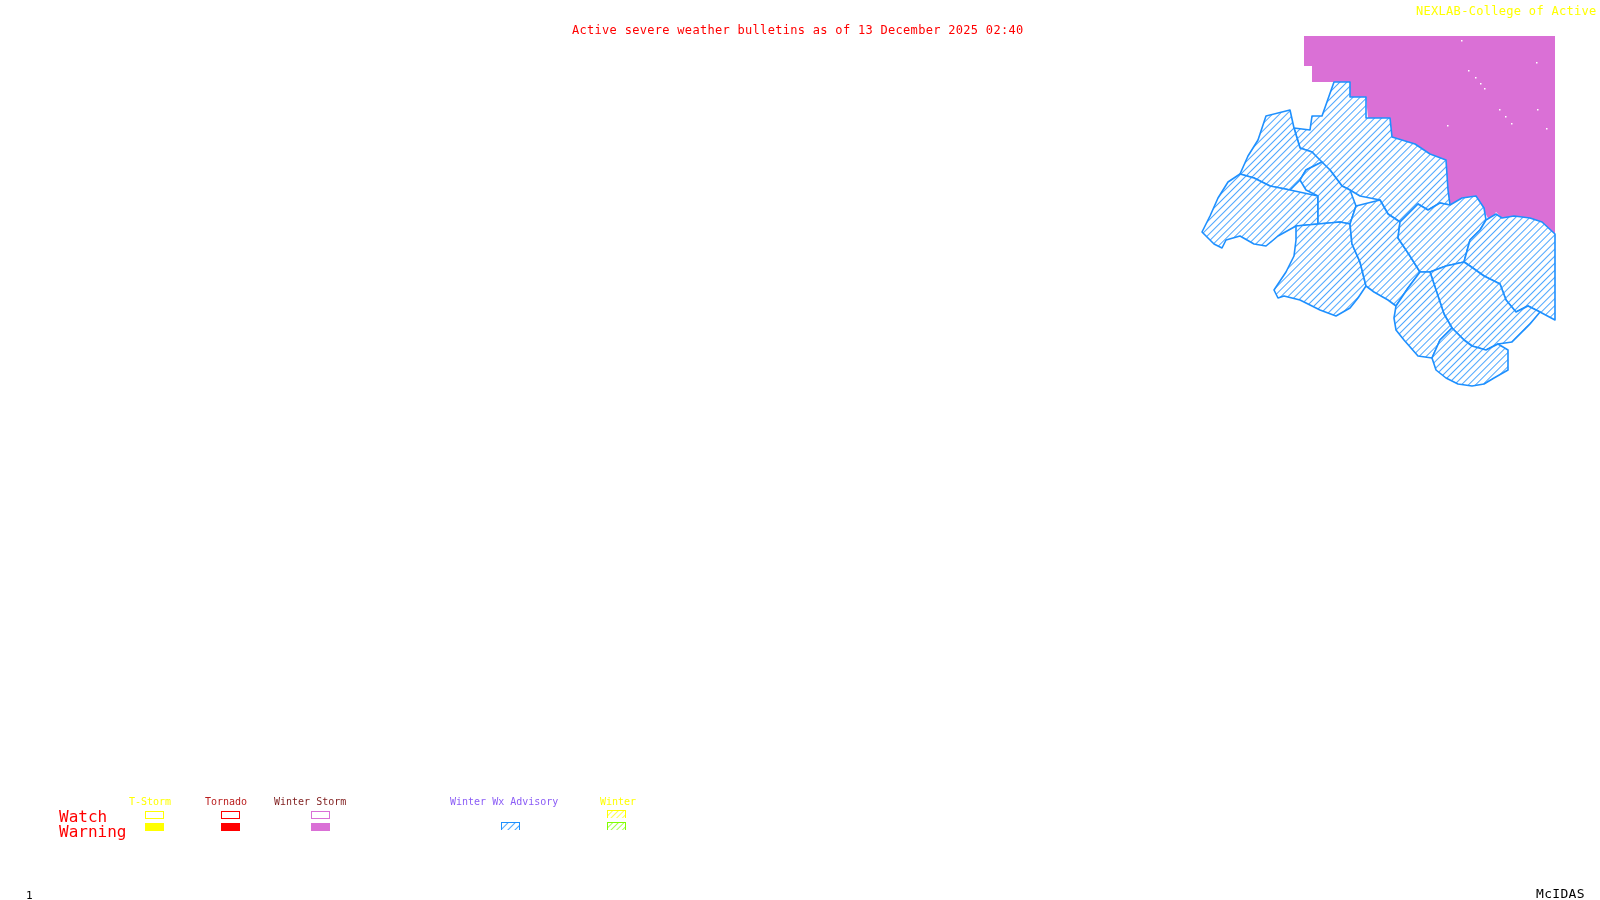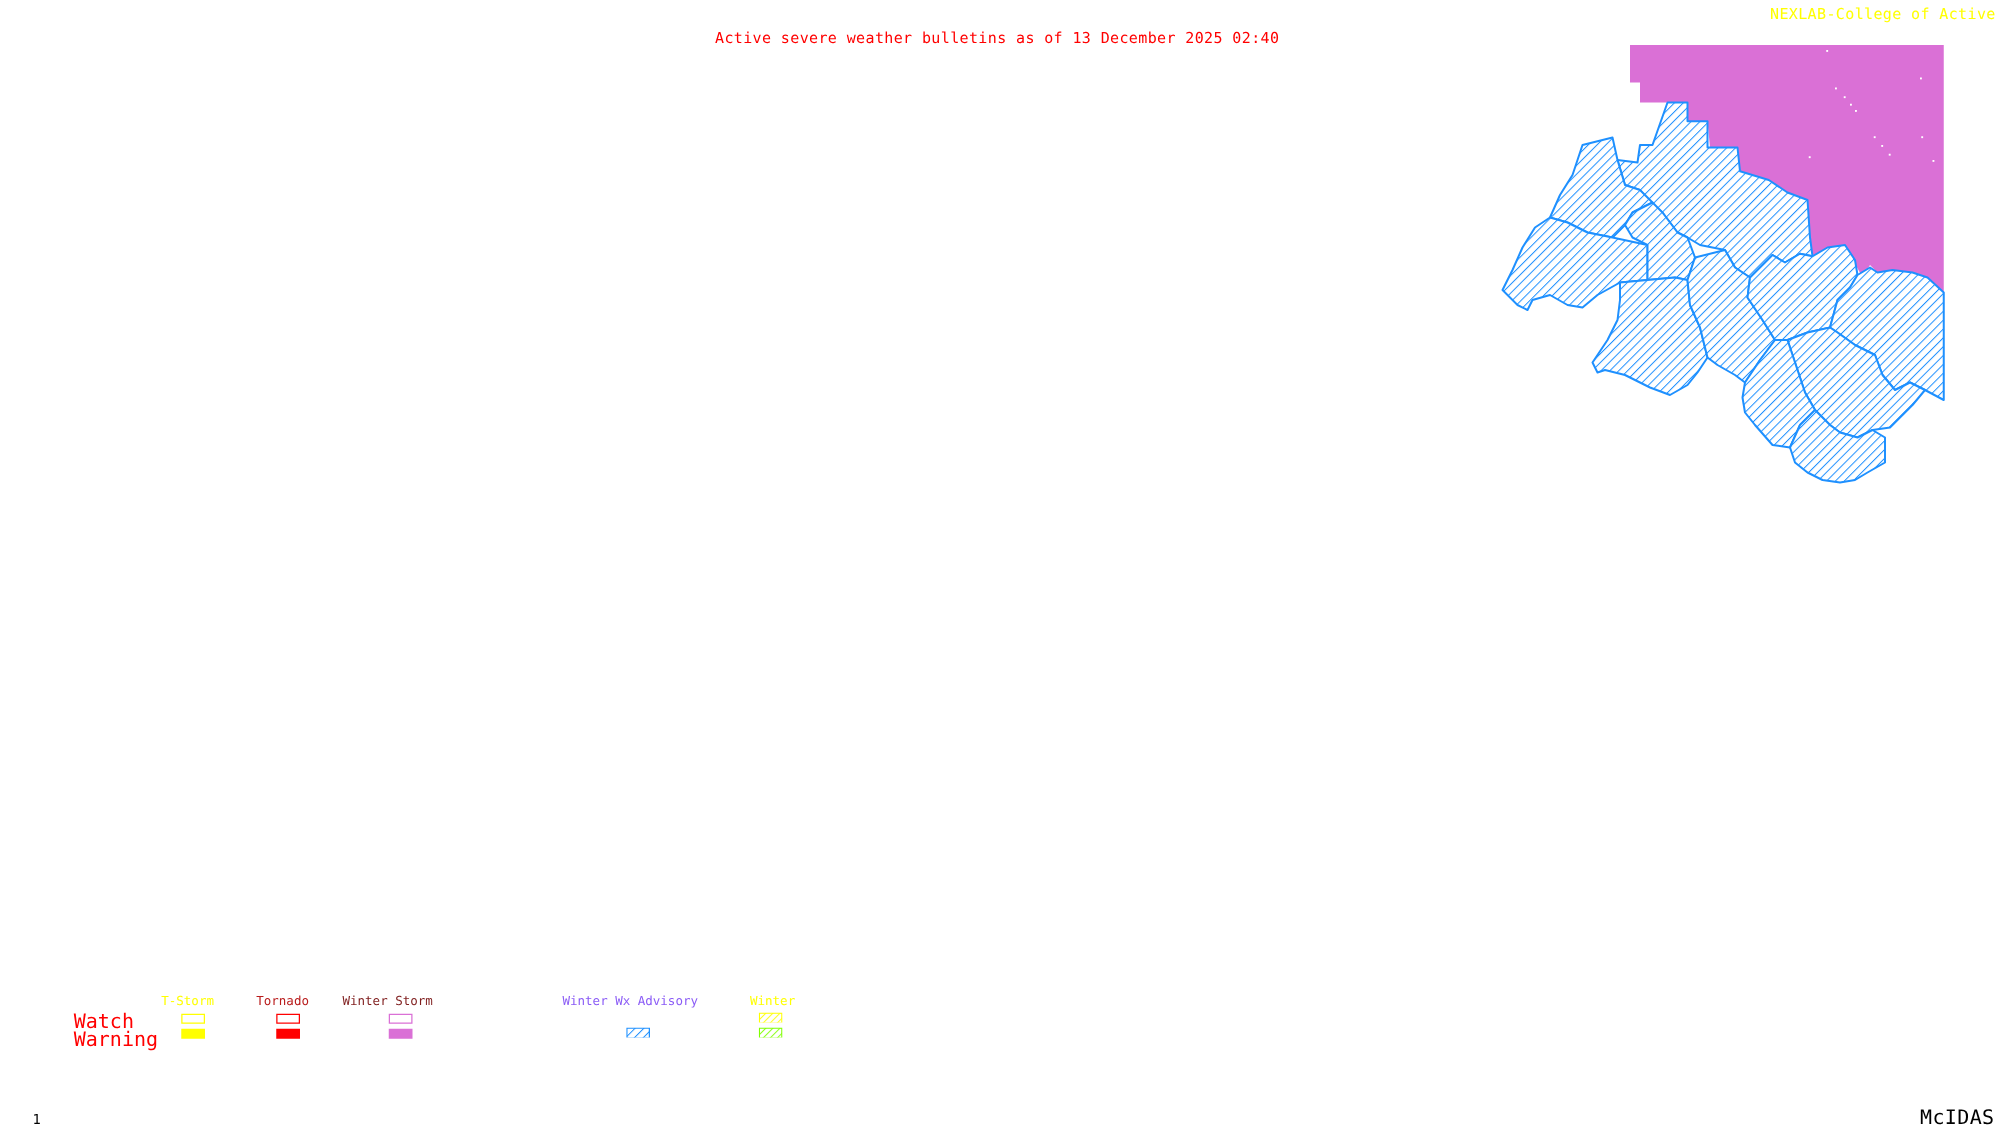--- a/index.html
+++ b/index.html
@@ -2,21 +2,21 @@
 <html><head>
 <meta charset="utf-8">
 <style>
   html, body { margin:0; padding:0; background:#ffffff; }
   body { width:1600px; height:900px; position:relative; overflow:hidden;
          font-family:"DejaVu Sans Mono", monospace; }
   .txt { position:absolute; white-space:pre; font-size:12px; line-height:12px; letter-spacing:0.3px; }
   #title { left:572px; top:24px; color:#ff0000; }
   #credit { left:1416px; top:5px; color:#ffff00; }
   #frame-num { left:26px; top:890px; color:#000; font-size:11px; }
-  #mcidas { left:1536px; top:888px; color:#000; font-size:16px;text-align:right; }
+  #mcidas { left:1536px; top:888px; color:#000; font-size:13px;text-align:right; }
   #map { position:absolute; left:0; top:0; }
   .leg-head { position:absolute; top:796px; font-size:10px; }
   .leg-row { position:absolute; left:59px; font-size:16px; color:#ff0000; }
   .sw { position:absolute; width:19px; height:8px; box-sizing:border-box; }
 </style>
 </head>
 <body>
 
 <svg id="map" width="1600" height="900" viewBox="0 0 1600 900">
   <defs>

